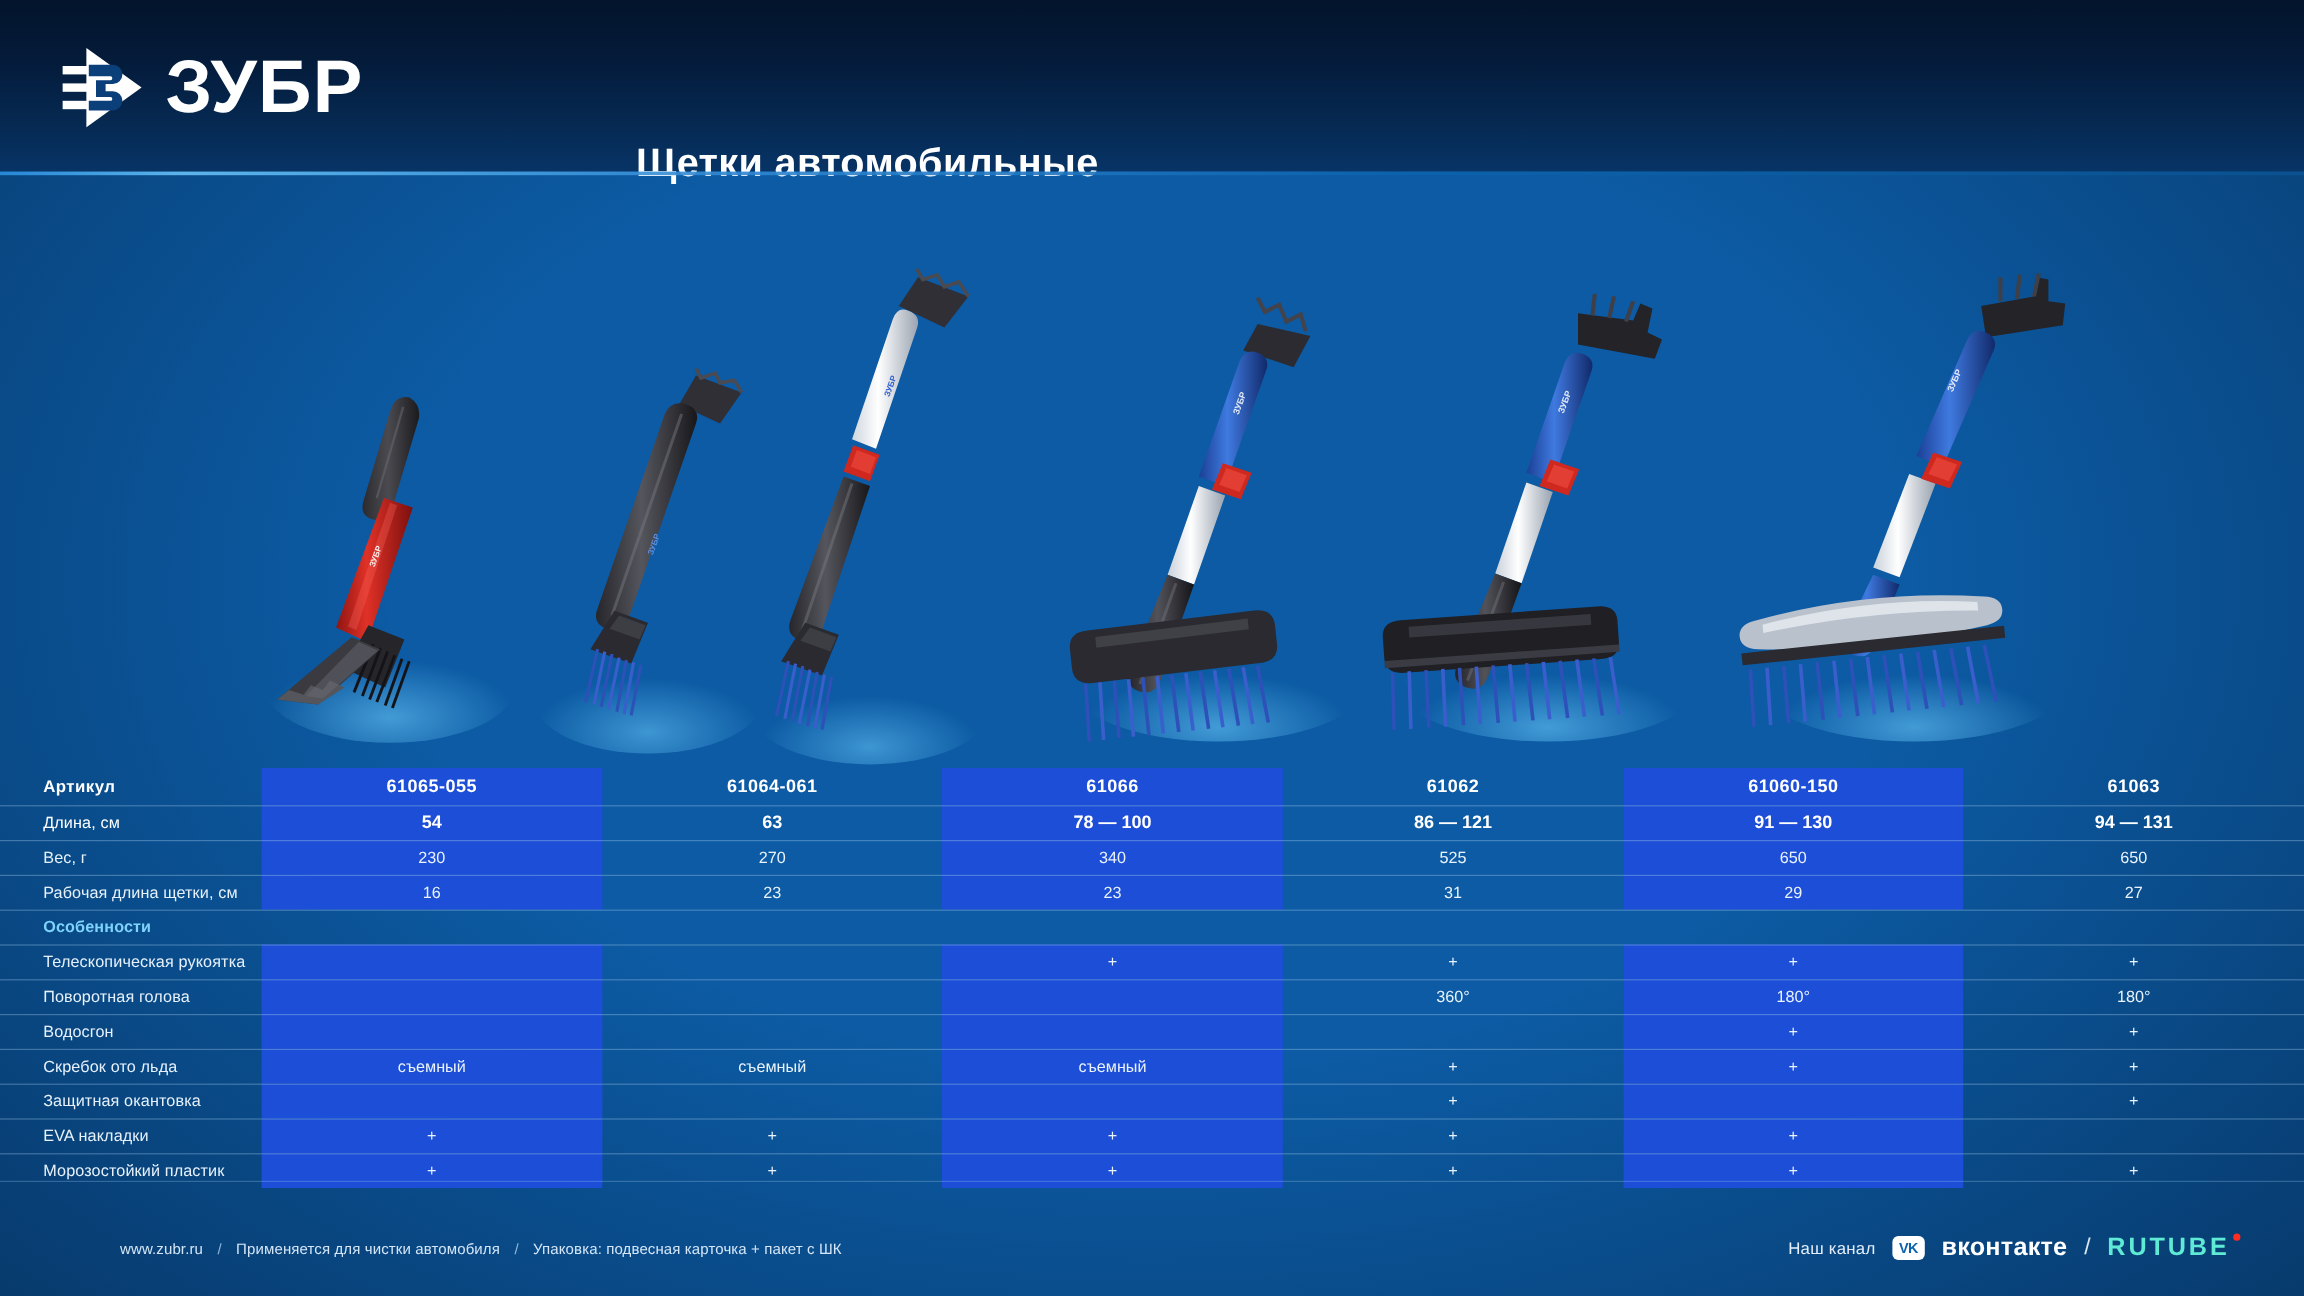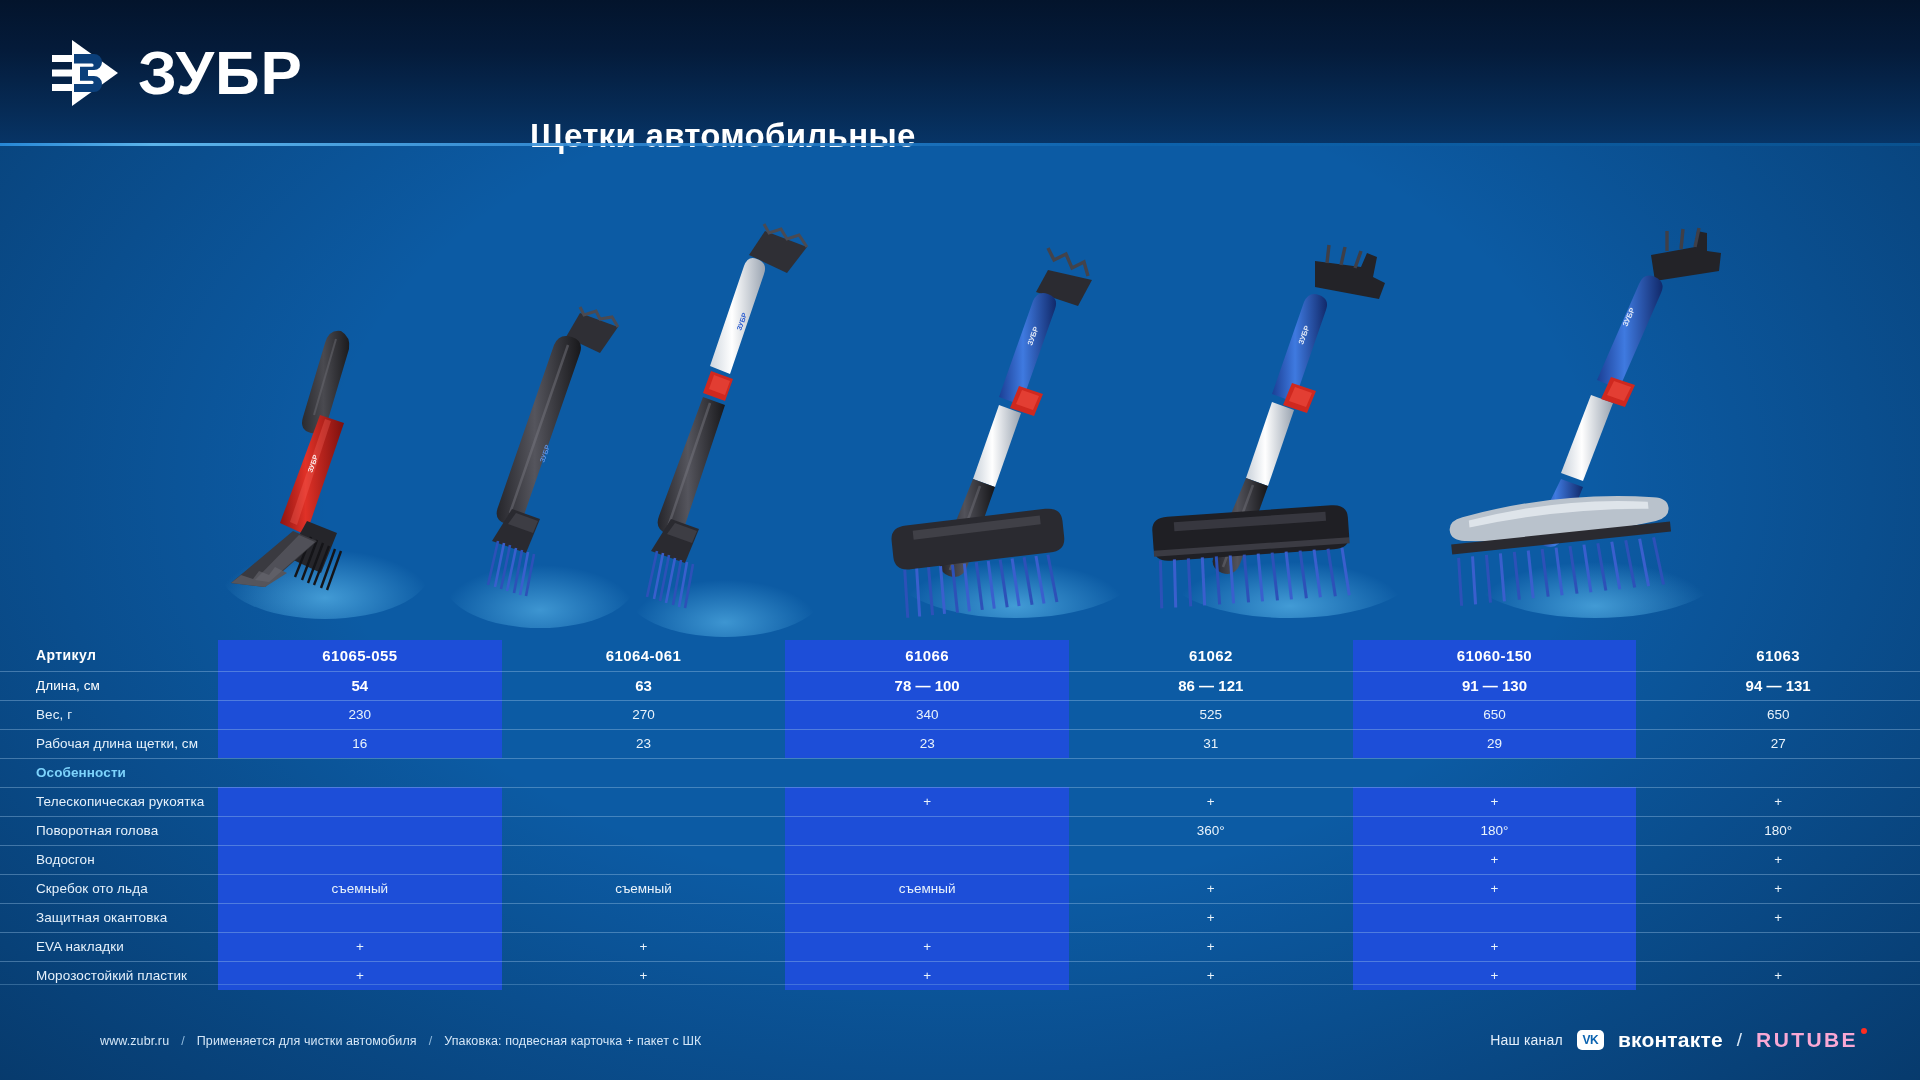--- a/index.html
+++ b/index.html
@@ -118,21 +118,21 @@
   }
   .fr-label{ font-size:14px; color:#e3eefa; letter-spacing:.2px; }
   .vk-badge{
     width:27px; height:20px; border-radius:5px; background:#ffffff;
     display:flex; align-items:center; justify-content:center;
     color:#0b63b0; font-size:12px; font-weight:bold; letter-spacing:-.5px;
   }
   .vk-word{ font-size:21px; font-weight:bold; color:#fff; letter-spacing:.2px; }
   .slash{ font-size:19px; color:#dbe9f7; }
   .rutube{
-    font-size:21px; font-weight:bold; color:#f9a8d4; letter-spacing:2.4px;
+    font-size:21px; font-weight:bold; color:#5eead4; letter-spacing:2.4px;
     position:relative;
   }
   .rutube .dot{
     position:absolute; right:-9px; top:0px;
     width:6px; height:6px; border-radius:50%; background:#ff2d20;
   }
 </style>
 </head>
 <body>
 

